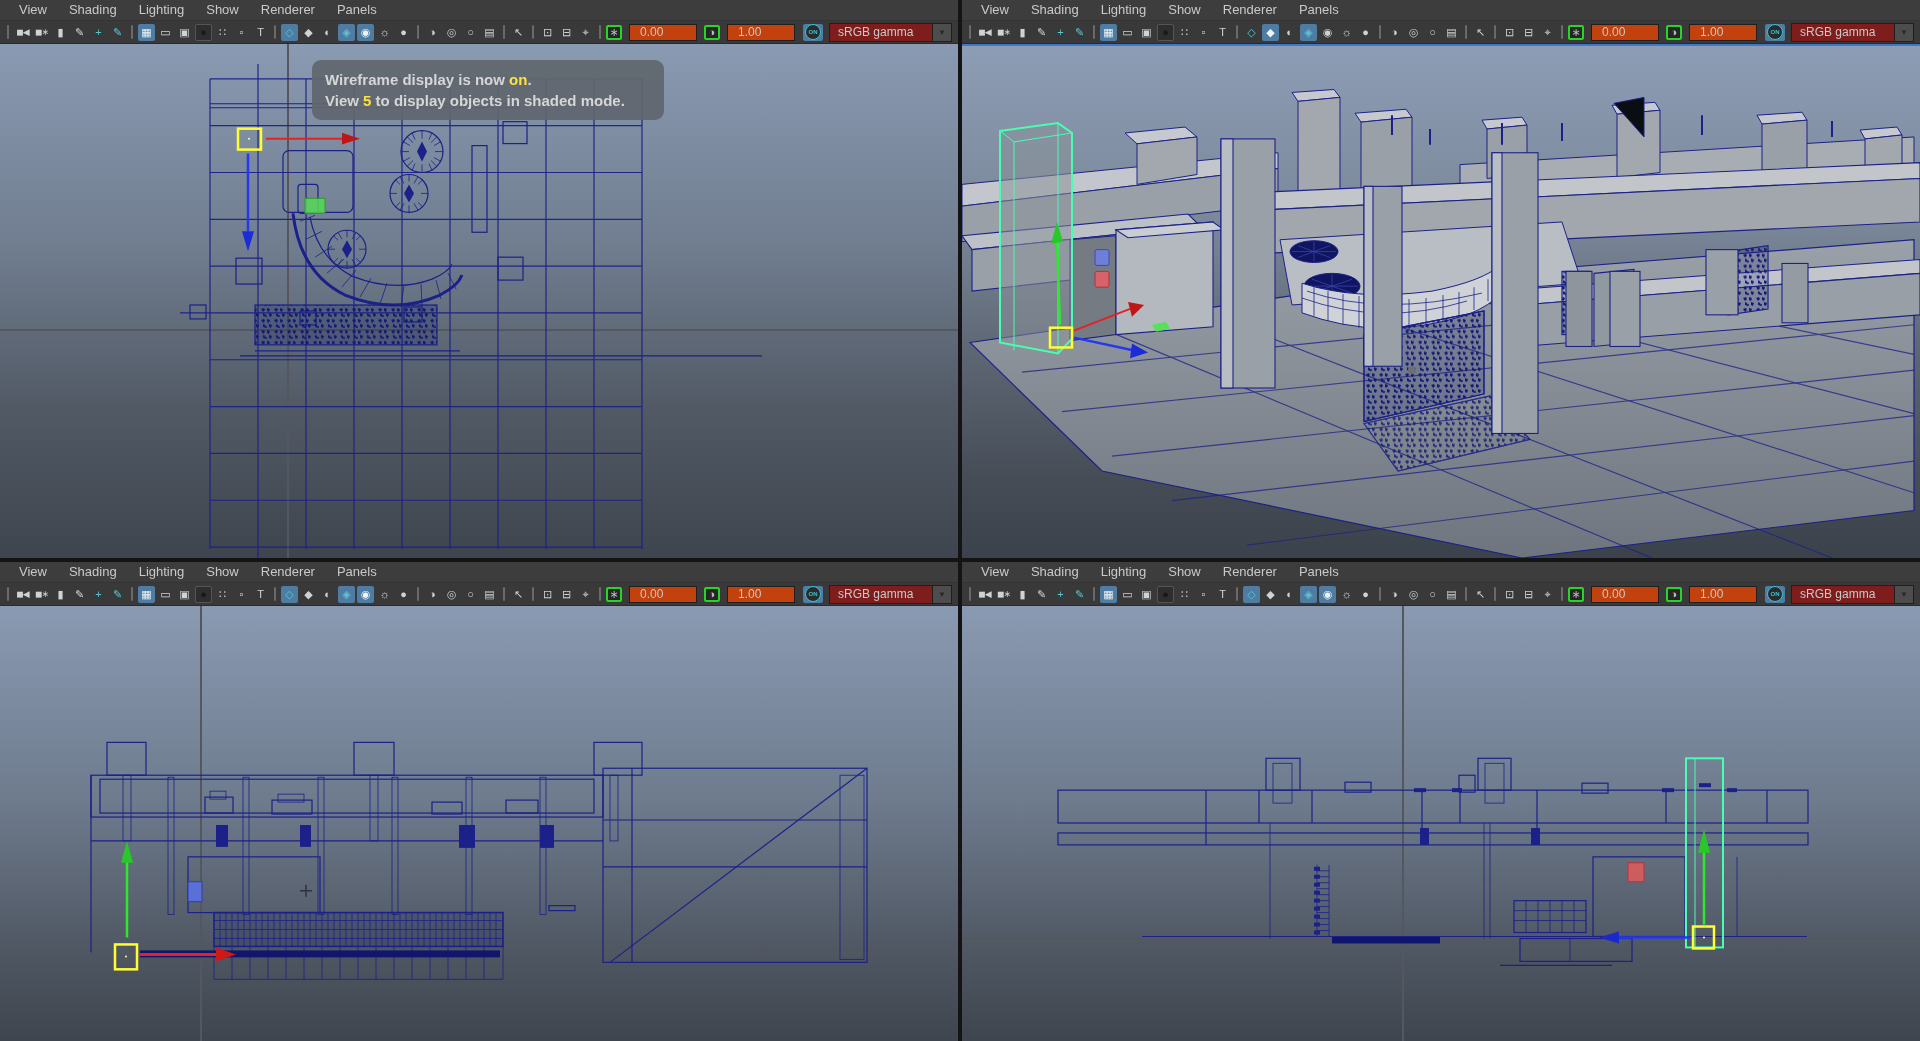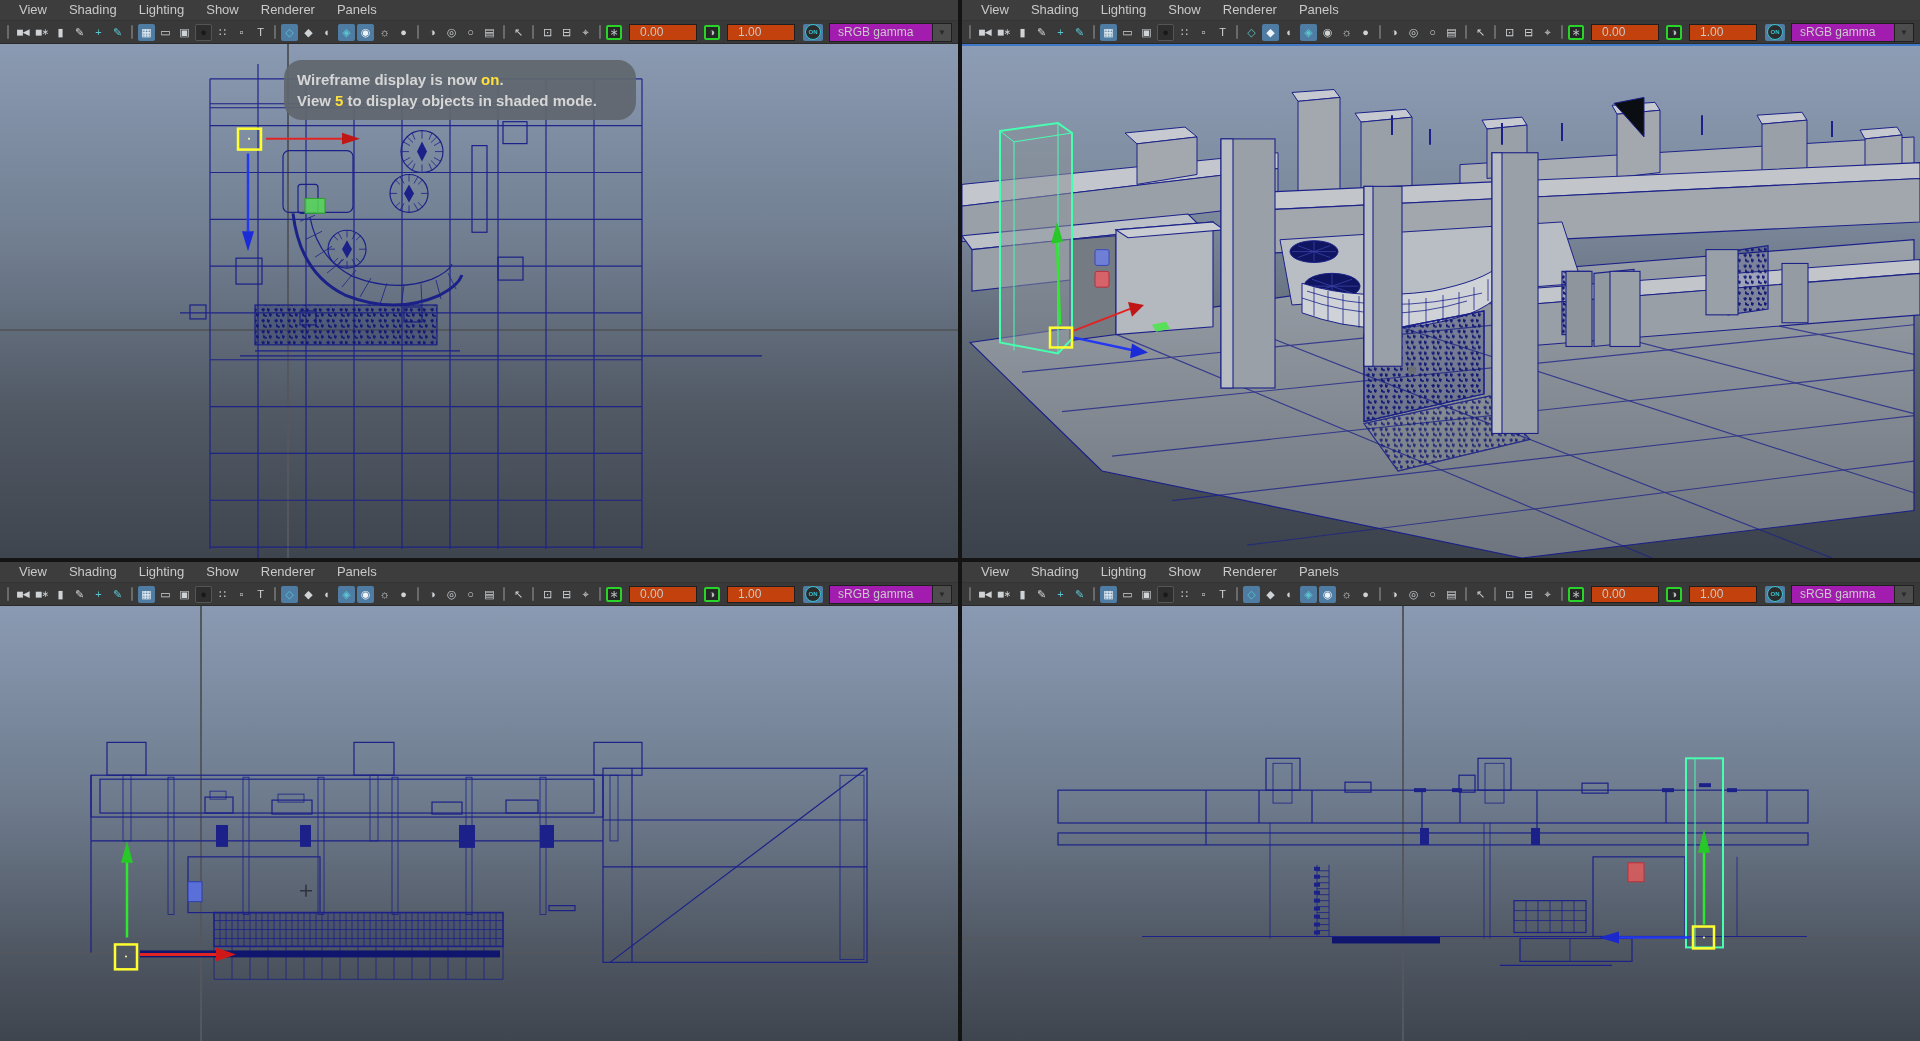--- a/index.html
+++ b/index.html
@@ -19,30 +19,30 @@
   .ticon.active{background:#4f7ca3;color:#eef3f6;}
   .ticon.teal{color:#5bc4cf;}
   .ticon.pressed{background:#2e2e2e;box-shadow:inset 0 0 0 1px #555;color:#191919;}
   .ticon.bracket{box-shadow:inset 0 0 0 2px #27d427;background:#262626;color:#b7bcc0;width:16px;height:15px;}
   .tfield{width:46px;height:15px;background:#c2410c;border:1px solid #1f1f1f;color:#c9c9c9;
     font-size:12px;line-height:15px;padding:0 10px;margin:0 6px;flex:none;}
   .tonbtn{width:20px;height:17px;border-radius:2px;background:#4f7ca3;display:flex;align-items:center;
     justify-content:center;margin:0 2px;flex:none;}
   .tonbtn .oncirc{width:14px;height:14px;border-radius:50%;background:#2b2b2b;border:1.5px solid #39c2cf;
     color:#39c2cf;font-size:6px;font-weight:bold;display:flex;align-items:center;justify-content:center;}
-  .tgamma{height:17px;background:#a21caf;border:1px solid #1f1f1f;color:#c9c9c9;font-size:12px;
+  .tgamma{height:17px;background:#7f1d1d;border:1px solid #1f1f1f;color:#c9c9c9;font-size:12px;
     display:flex;align-items:center;margin-left:4px;flex:none;}
   .tgamma .glabel{padding:0 8px;min-width:86px;}
   .tgamma .garrow{width:18px;height:100%;background:#4d4d4d;display:flex;align-items:center;
     justify-content:center;color:#282828;font-size:8px;border-left:1px solid #1f1f1f;}
   .content{flex:1;min-height:0;position:relative;background:#5c6674;overflow:hidden;}
   .content.activebord{border-top:2px solid #3f78c8;}
   .content svg{display:block;width:100%;height:100%;}
-  .tooltip{position:absolute;left:284px;top:16px;width:326px;background:rgba(96,102,110,0.93);
-    border-radius:18px;padding:9px 13px;color:#d6d6d6;font-size:15px;font-weight:bold;line-height:21px;}
+  .tooltip{position:absolute;left:312px;top:16px;width:326px;background:rgba(96,102,110,0.93);
+    border-radius:9px;padding:9px 13px;color:#d6d6d6;font-size:15px;font-weight:bold;line-height:21px;}
   .tooltip .hl{color:#ffe13a;}
   
   .w{stroke:var(--wire);fill:none;stroke-width:1.2px;}
   .wt{stroke:var(--wire);fill:none;stroke-width:0.8px;}
   .wf{fill:var(--wire);stroke:none;}
   .axis{stroke:#54585e;stroke-width:2px;fill:none;}
   .selt{stroke:var(--selgreen);fill:none;stroke-width:1px;}
 </style>
 </head>
 <body>

